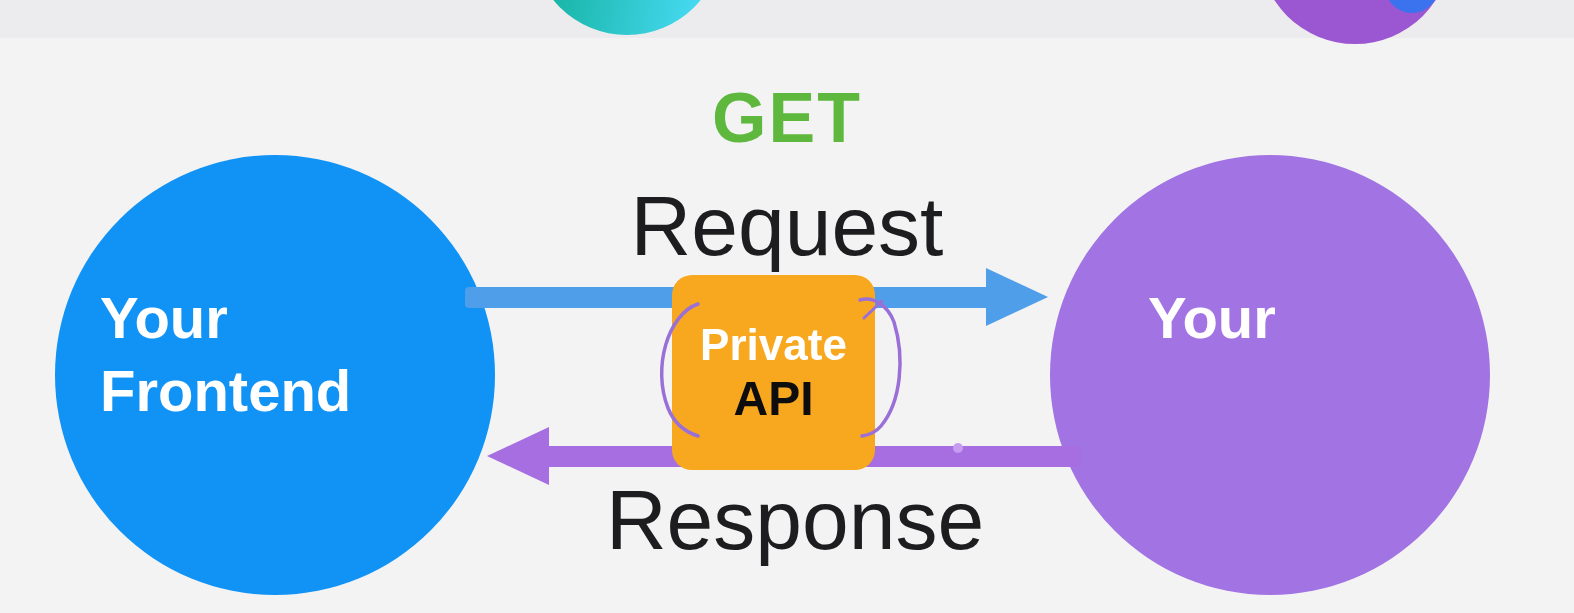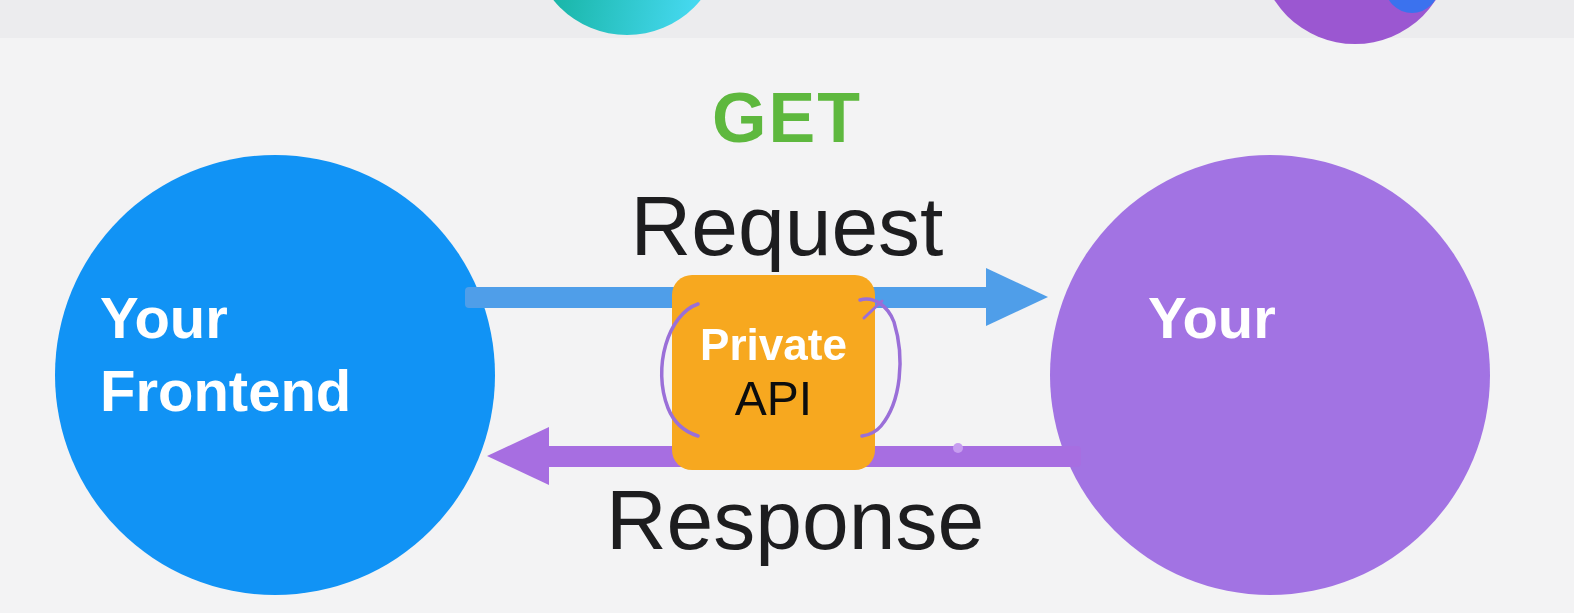--- a/index.html
+++ b/index.html
@@ -98,21 +98,21 @@
     left: 672px; top: 275px;
     width: 203px; height: 195px;
     border-radius: 20px;
     background: #f7a81f;
     z-index: 5;
     display: flex; flex-direction: column;
     align-items: center; justify-content: center;
     gap: 8px;
   }
   .api-line1 { font-size: 44px; font-weight: 700; color: #ffffff; line-height: 1; }
-  .api-line2 { font-size: 48px; font-weight: 400; color: #0d0d0d; line-height: 1; }
+  .api-line2 { font-size: 48px; font-weight: 700; color: #0d0d0d; line-height: 1; }
 
   .brackets {
     position: absolute; left: 0; top: 0;
     width: 1574px; height: 613px;
     z-index: 6;
     pointer-events: none;
   }
 
   
   .txt { position: absolute; left: 0; right: 0; text-align: center; z-index: 4; white-space: nowrap; }

